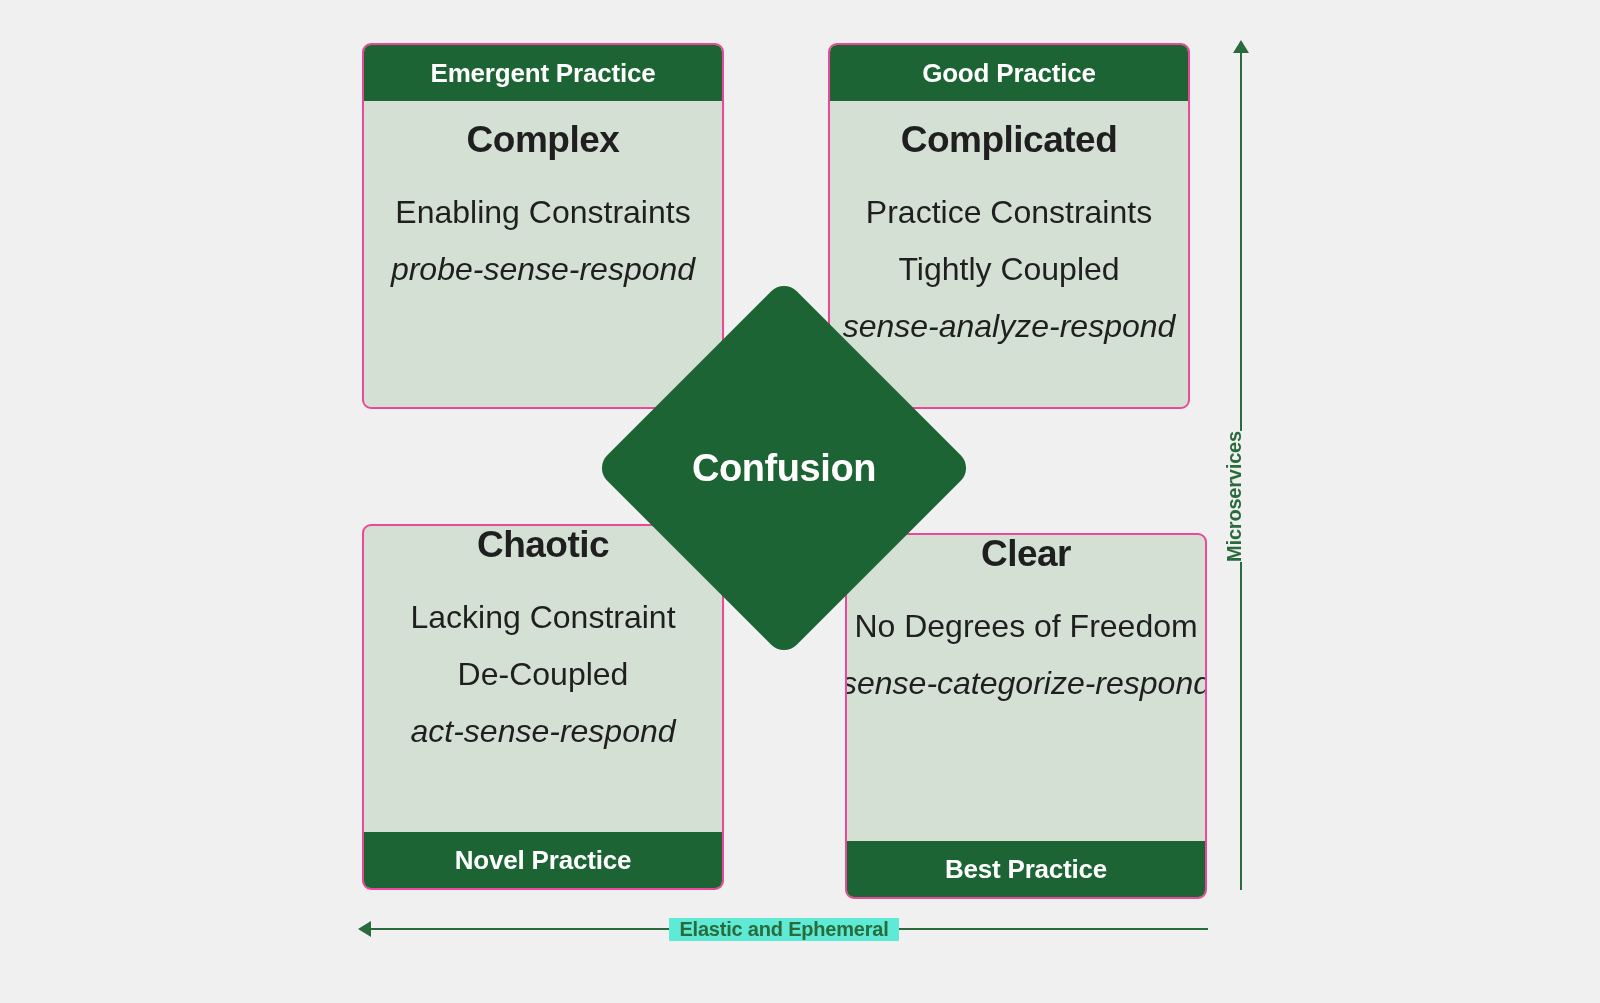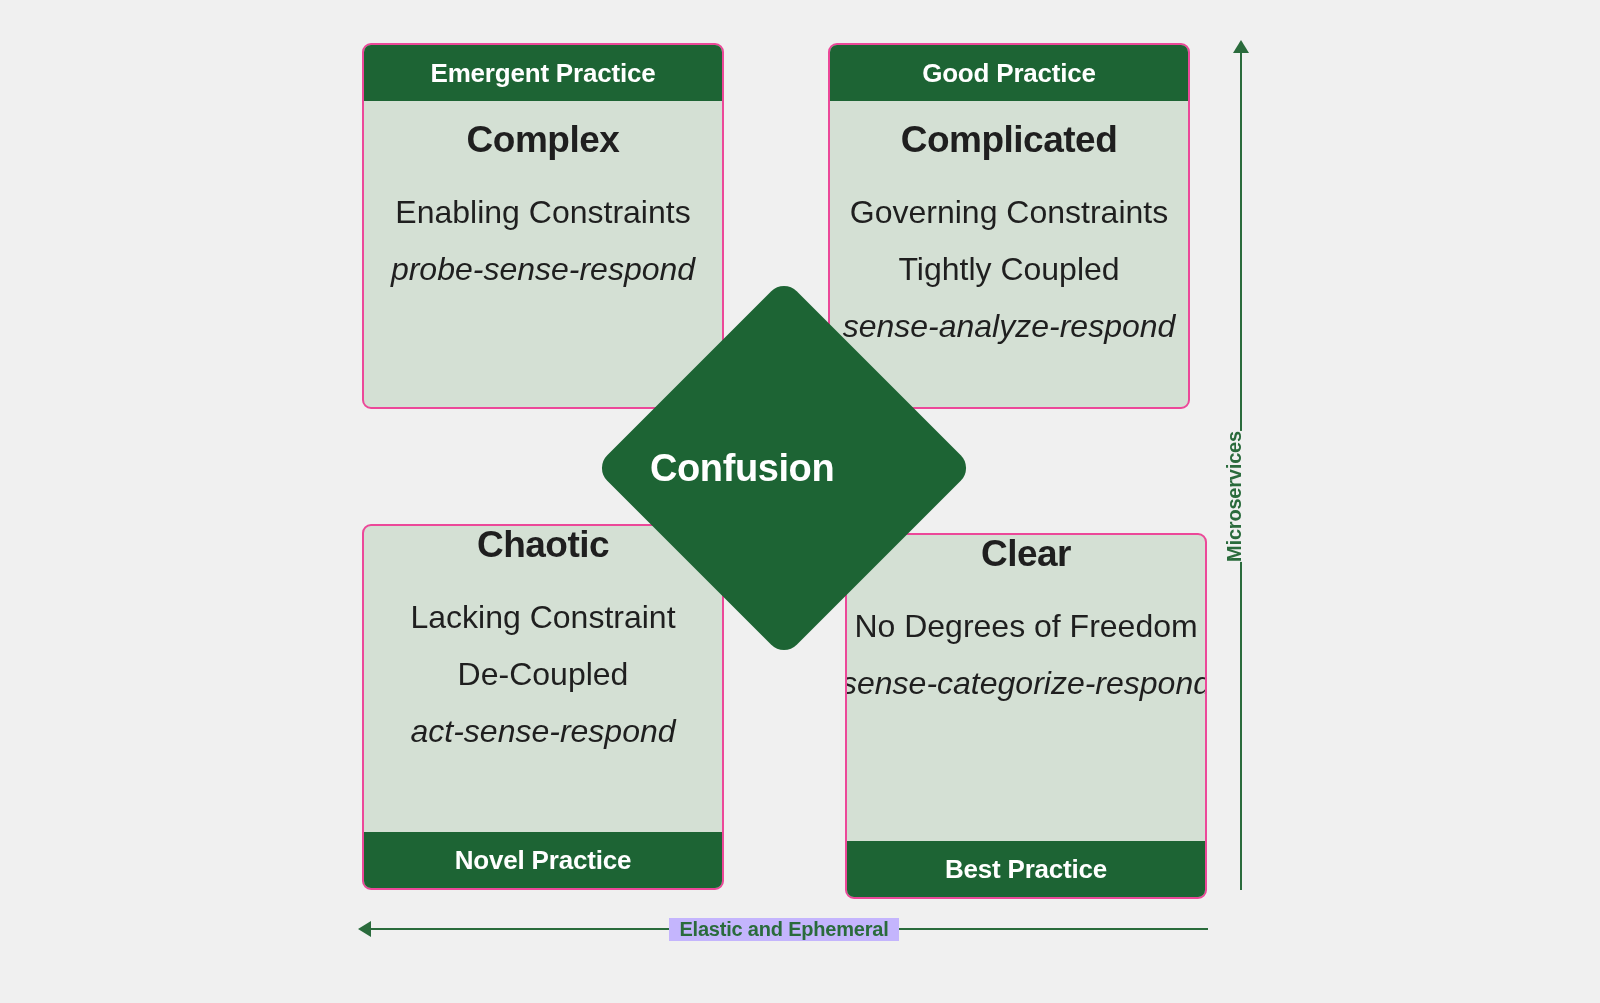--- a/index.html
+++ b/index.html
@@ -100,20 +100,21 @@
     transform: rotate(45deg);
   }
   #diamond-label {
     position: absolute;
     left: 0;
     top: 0;
     width: 268px;
     height: 268px;
     display: flex;
     align-items: center;
+    justify-content: center;
     color: #ffffff;
     font-size: 38px;
     font-weight: bold;
     letter-spacing: -0.4px;
     white-space: nowrap;
   }
 
   
   #axis-vertical {
     position: absolute;
@@ -193,21 +194,21 @@
     width: 352px;
     height: 32px;
     display: flex;
     align-items: center;
     justify-content: center;
   }
   #axis-horizontal-label span {
     color: #2a6b3c;
     font-size: 20px;
     font-weight: bold;
-    background: #c4b5fd;
+    background: #5eead4;
     padding: 0 10px;
     white-space: nowrap;
     letter-spacing: -0.2px;
   }
 </style>
 </head>
 <body>
 
 <div id="canvas">
 
@@ -217,21 +218,21 @@
       <div class="quad-title">Complex</div>
       <div class="quad-line">Enabling Constraints</div>
       <div class="quad-line italic">probe-sense-respond</div>
     </div>
   </div>
 
   <div class="quad q-tr">
     <div class="quad-bar">Good Practice</div>
     <div class="quad-body">
       <div class="quad-title">Complicated</div>
-      <div class="quad-line">Governing Constraints</div>
+      <div class="quad-line">Practice Constraints</div>
       <div class="quad-line">Tightly Coupled</div>
       <div class="quad-line italic">sense-analyze-respond</div>
     </div>
   </div>
 
   <div class="quad q-bl">
     <div class="quad-body">
       <div class="quad-title">Chaotic</div>
       <div class="quad-line">Lacking Constraint</div>
       <div class="quad-line">De-Coupled</div>

